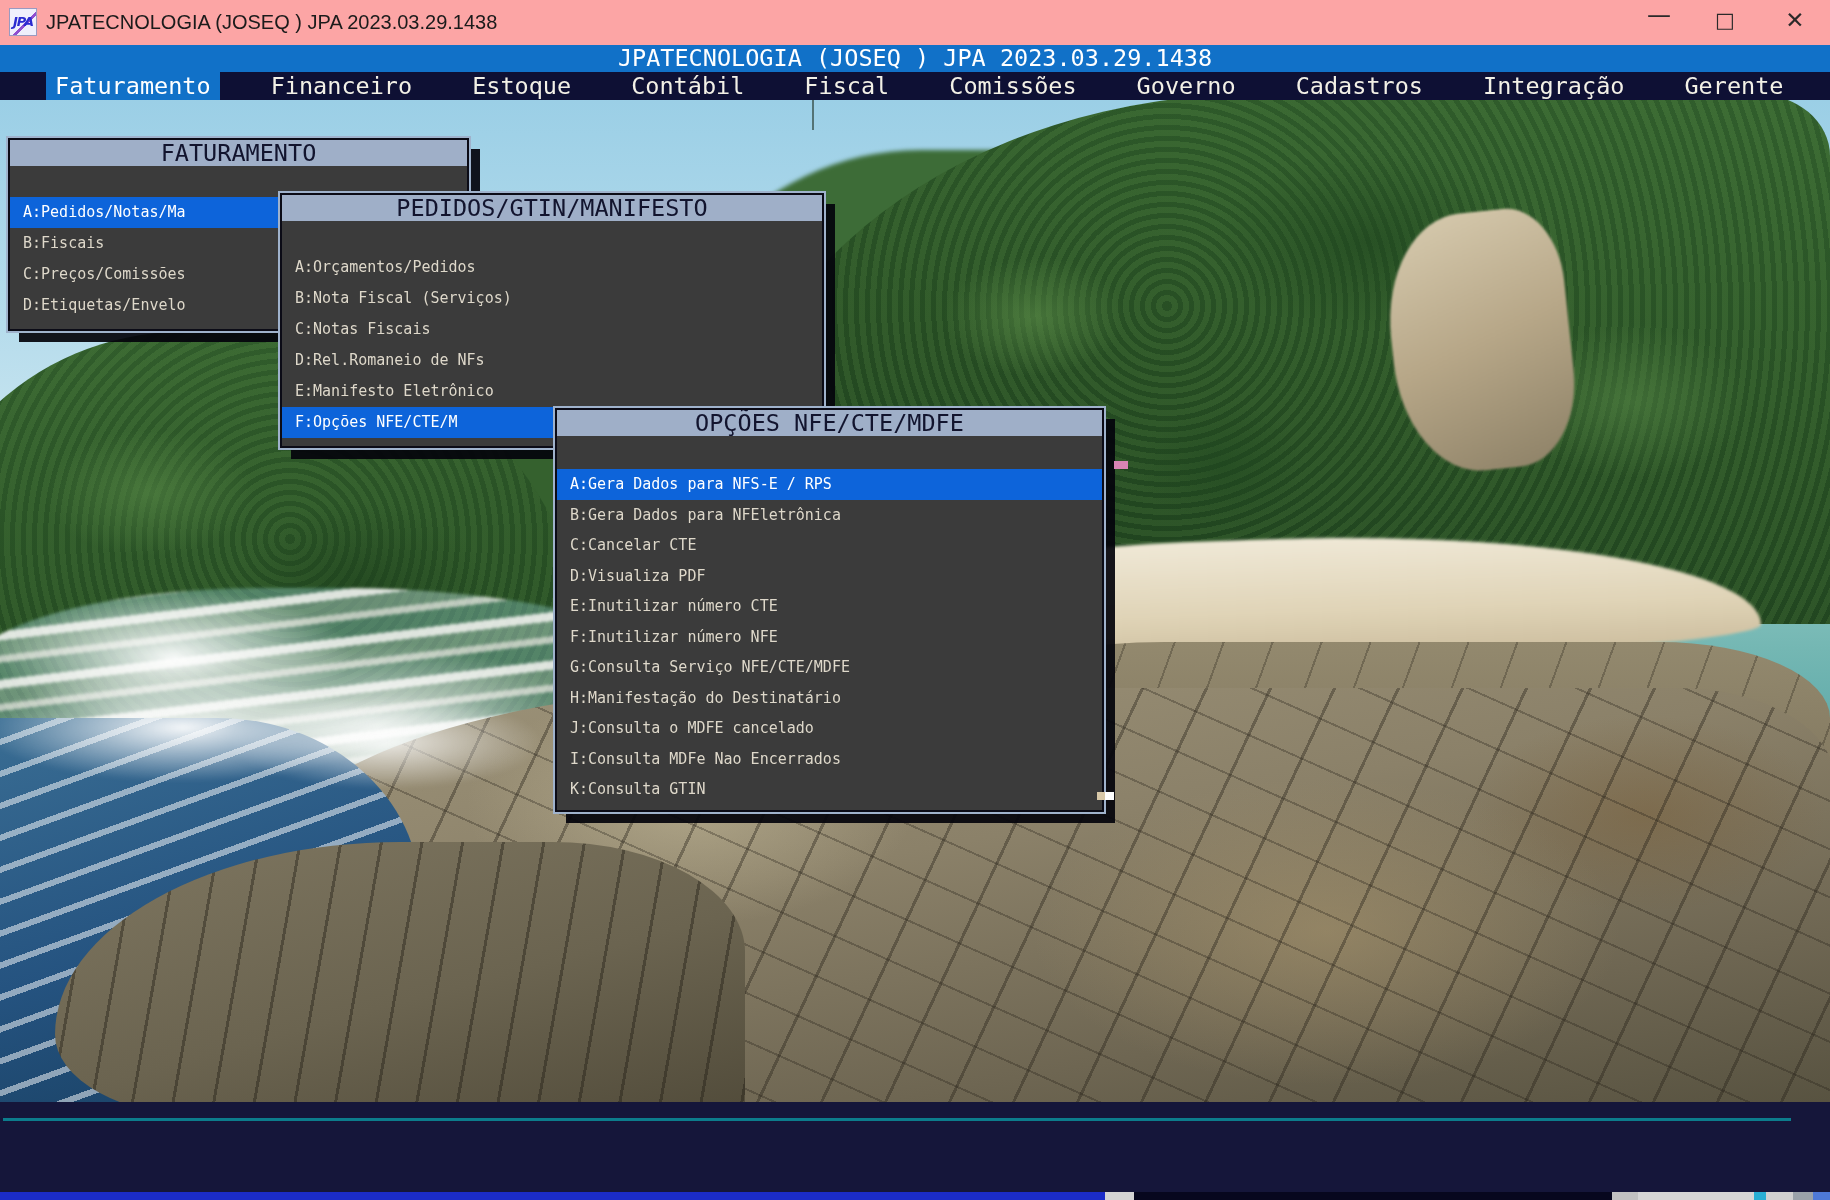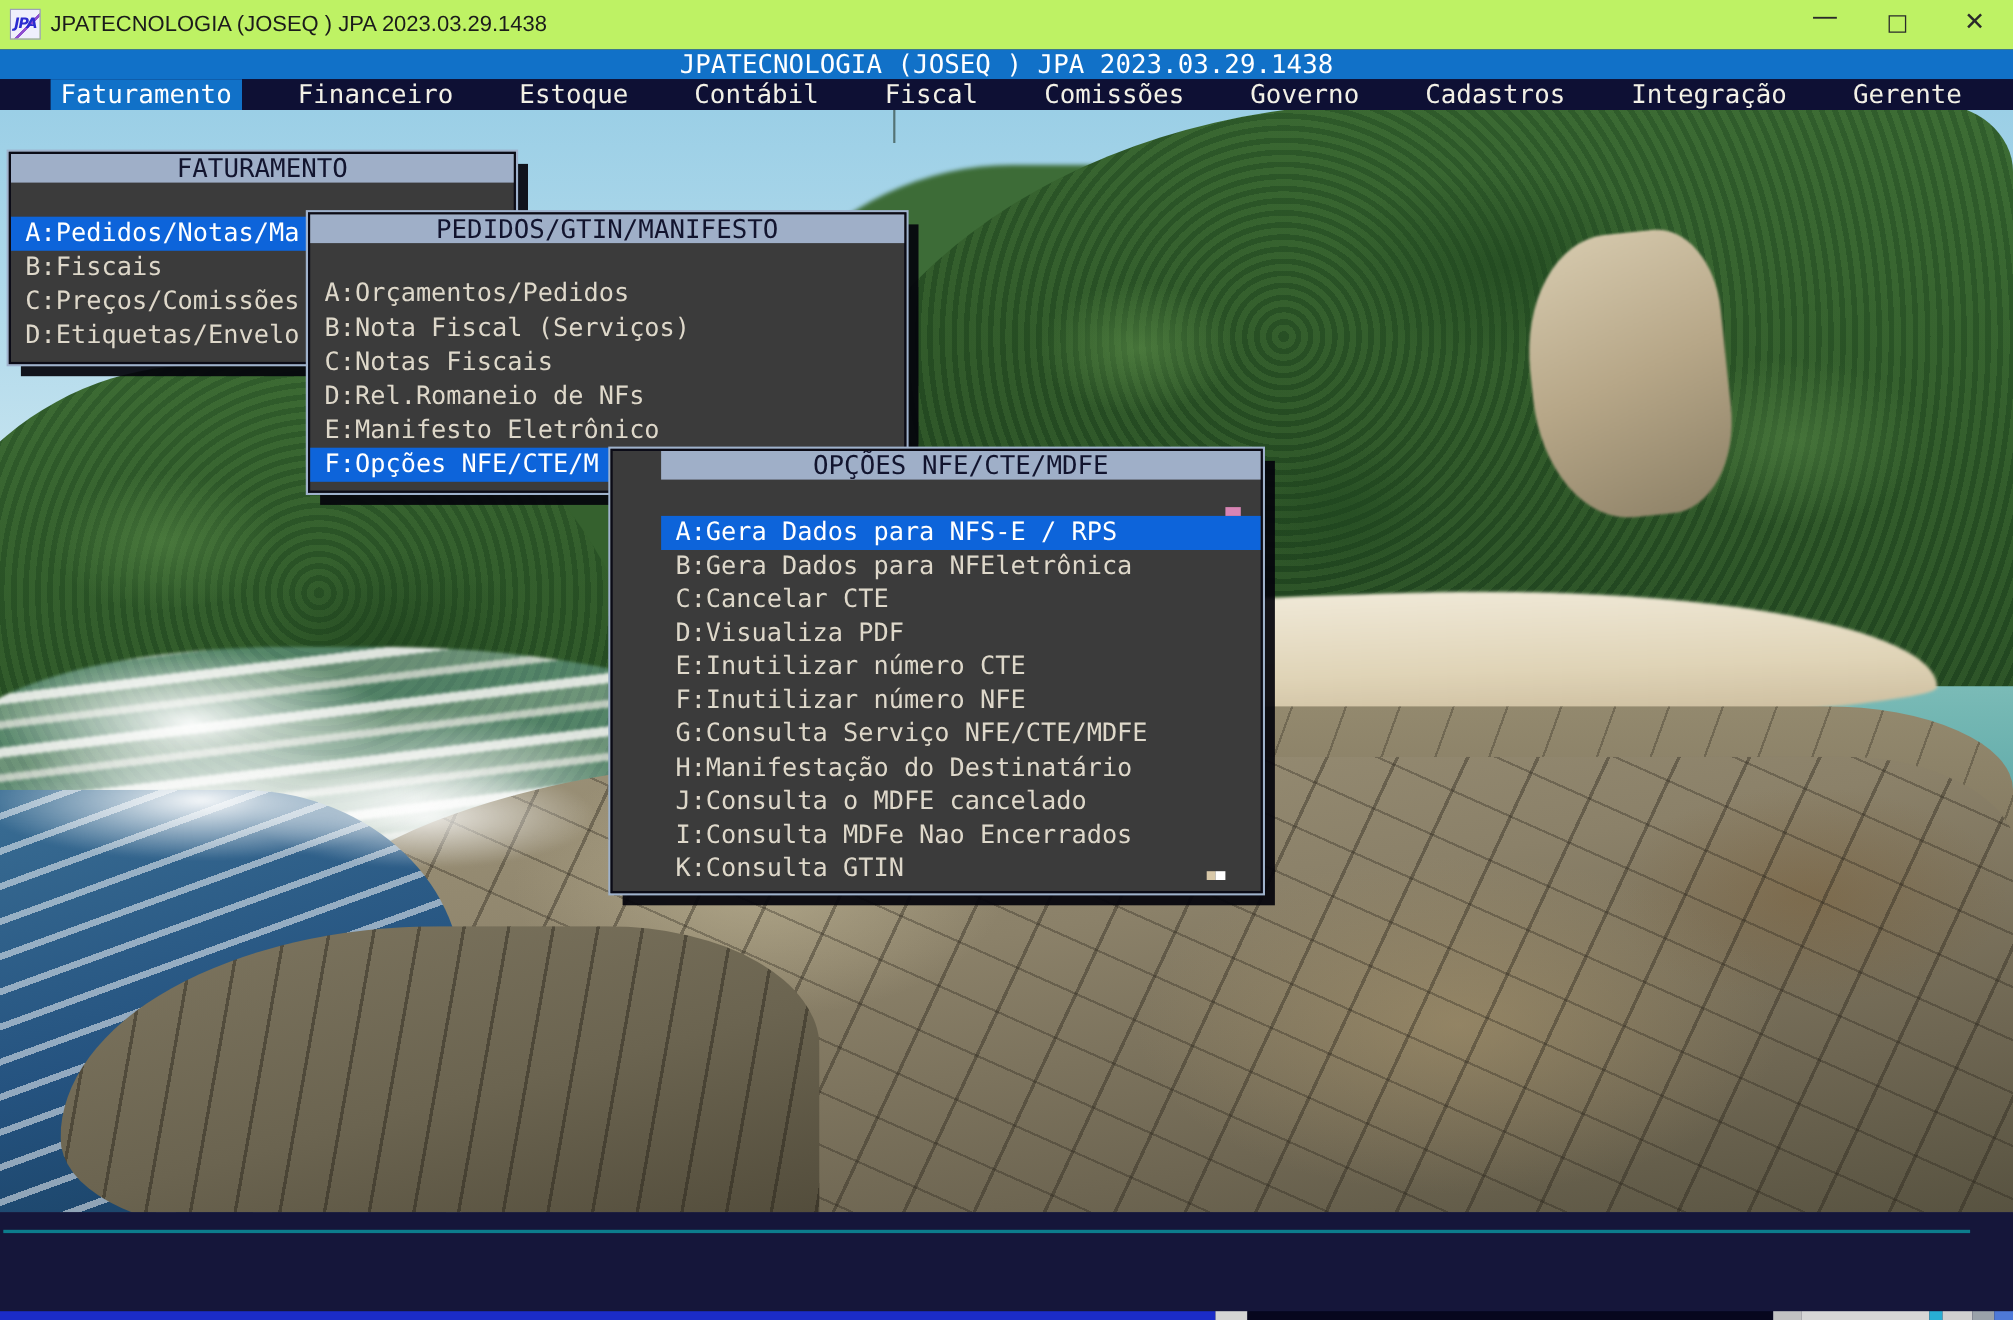--- a/index.html
+++ b/index.html
@@ -1,21 +1,21 @@
 <!DOCTYPE html>
 <html><head>
 <meta charset="utf-8">
 <style>
   html,body{margin:0;padding:0;background:#000;}
   .screen{position:relative;width:1830px;height:1200px;overflow:hidden;background:#15163a;
           font-family:"DejaVu Sans Mono",monospace;}
   .abs{position:absolute;}
 
   
-  .titlebar{left:0;top:0;width:1830px;height:45px;background:#bef264;}
+  .titlebar{left:0;top:0;width:1830px;height:45px;background:#fca5a5;}
   .app-icon{left:9px;top:8px;width:28px;height:28px;background:
       linear-gradient(135deg,#efeffc 0 55%,#8f4fd0 55% 63%,#efeffc 63%);
       border:1px solid #9a9ac0;box-sizing:border-box;color:#2b2bd0;
       font:italic bold 13px/26px "DejaVu Sans",sans-serif;text-align:center;letter-spacing:-1px;}
   .win-title{left:46px;top:0;height:45px;line-height:45px;
       font-family:"Liberation Sans",sans-serif;font-size:20px;color:#1b1b1b;}
   .winbtn{top:0;width:62px;height:43px;text-align:center;color:#2a2a2a;cursor:default;
       font-family:"DejaVu Sans",sans-serif;}
   .winbtn span{display:block;}
   .btn-min{left:1628px;font-size:24px;line-height:30px;}
@@ -104,27 +104,27 @@
        radial-gradient(260px 70px at 35% 45%,rgba(255,255,255,.95),transparent 78%),
        radial-gradient(200px 60px at 70% 55%,rgba(255,255,255,.8),transparent 78%);filter:blur(2px);}
 
   
   .menu{position:absolute;background:#3b3b3b;border:2px solid #0b0b16;
       box-shadow:0 0 0 2px #9fb2cc,11px 11px 0 rgba(4,4,12,.93);}
   .menu-header{height:26px;background:#9fafc8;color:#12142e;font-size:23.5px;line-height:26px;
       text-align:center;white-space:nowrap;overflow:hidden;}
   .menu-body{padding:31px 0 8px 0;}
   .m3 .menu-body{padding:33px 0 5px 0;}
-  .menu-item{height:31px;line-height:31px;padding-left:13px;color:#ded8ca;font-size:23px;
+  .menu-item{height:31px;line-height:31px;padding-left:13px;color:#ded8ca;font-size:15px;
       white-space:nowrap;overflow:hidden;}
   .m3 .menu-item{height:30.5px;line-height:30.5px;}
   .menu-item.selected{background:#0d64da;color:#ffffff;}
   .m1{left:8px;top:138px;width:457px;z-index:10;}
   .m2{left:280px;top:193px;width:540px;z-index:11;}
-  .m3{left:555px;top:408px;width:545px;z-index:12;padding-left:44px;}
+  .m3{left:555px;top:408px;width:545px;z-index:12;}
 
   
   .pink-marker{left:1114px;top:461px;width:14px;height:8px;background:#d884b4;z-index:13;}
   .white-chip{left:1097px;top:792px;width:17px;height:8px;z-index:13;display:flex;}
   .white-chip i{display:block;width:8px;height:8px;background:#d8c8a8;}
   .white-chip i+i{background:#ffffff;width:9px;}
 
   
   .navy-band{left:0;top:1102px;width:1830px;height:90px;background:#15163a;}
   .teal-line{left:3px;top:16px;width:1788px;height:3px;background:#0c7c8c;}

